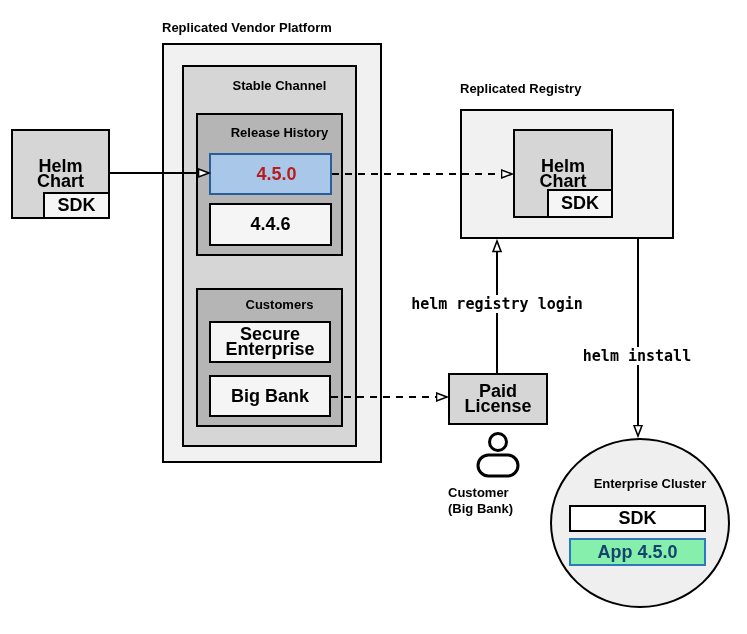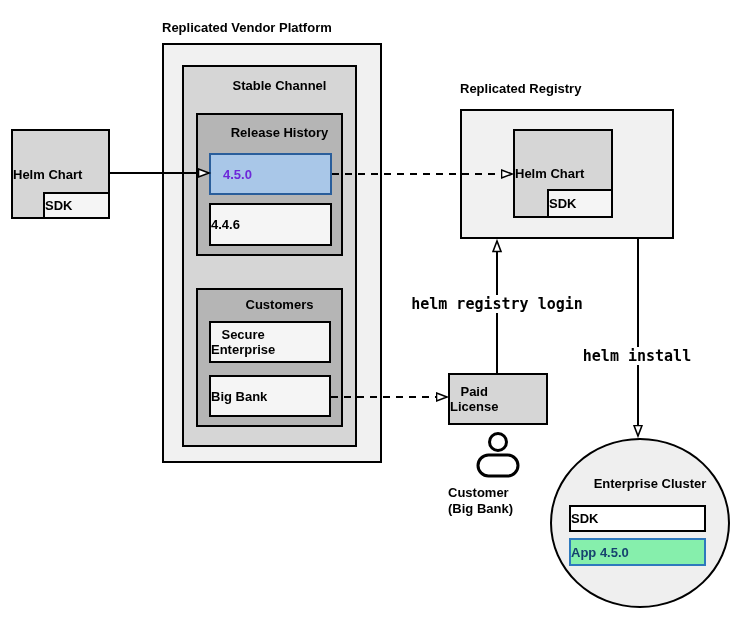--- a/index.html
+++ b/index.html
@@ -5,31 +5,31 @@
   html,body{margin:0;padding:0;background:#ffffff;}
   .canvas{
     position:relative;width:747px;height:634px;background:#ffffff;
     font-family:"Liberation Sans",sans-serif;font-weight:bold;color:#000;
     overflow:hidden;
   }
   .frame{position:absolute;box-sizing:border-box;border:2px solid #000;}
   .frame-label{position:absolute;left:0;right:0;text-align:center;font-size:13px;font-weight:bold;line-height:16px;padding-left:20px;}
   .box{
     position:absolute;box-sizing:border-box;border:2px solid #000;
-    display:flex;align-items:center;
-    text-align:center;font-size:13px;font-weight:bold;
+    display:flex;align-items:center;justify-content:center;
+    text-align:center;font-size:18px;font-weight:bold;
   }
   .lbl{white-space:pre-line;line-height:15px;}
   .caption{position:absolute;text-align:left;font-size:13px;font-weight:bold;line-height:16px;white-space:pre-line;}
   .f-light{background:#f1f1f1;}
   .f-med{background:#d6d6d6;}
   .f-dark{background:#b5b5b5;}
   .f-sub{background:#f5f5f5;}
   .f-white{background:#ffffff;}
-  .f-blue{background:#a9c7e8;border-color:#2a5e9b;color:#6d28d9;padding-left:12px;}
+  .f-blue{background:#a9c7e8;border-color:#2a5e9b;color:#b91c1c;padding-left:12px;}
   .f-blue-bright{background:#86efac;border-color:#2e79bd;color:#16426e;}
   .circle{border-radius:50%;background:#efefef;}
   .cmd{
     position:absolute;transform:translate(-50%,-50%);
     font-family:"DejaVu Sans Mono","Liberation Mono",monospace;
     font-weight:bold;font-size:15px;background:#ffffff;padding:0 5px;white-space:nowrap;
   }
   svg.overlay{position:absolute;left:0;top:0;pointer-events:none;}
   .ln{stroke:#000;stroke-width:2;}
   .dash{stroke-dasharray:7 6;}

